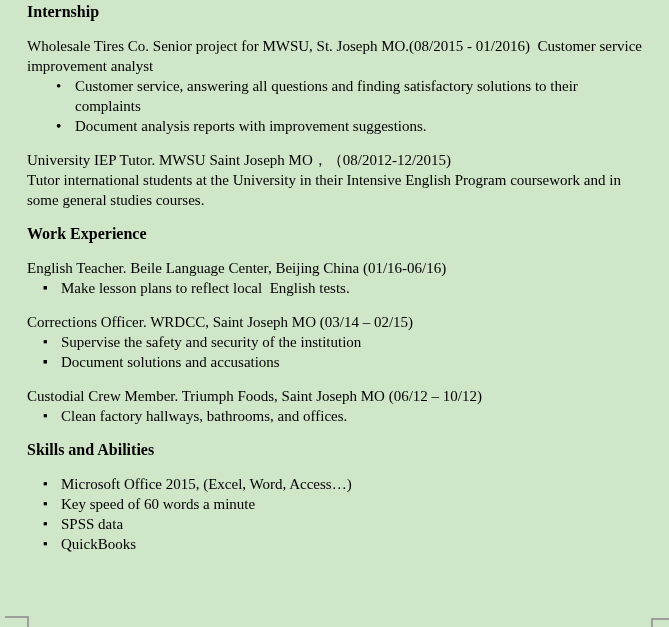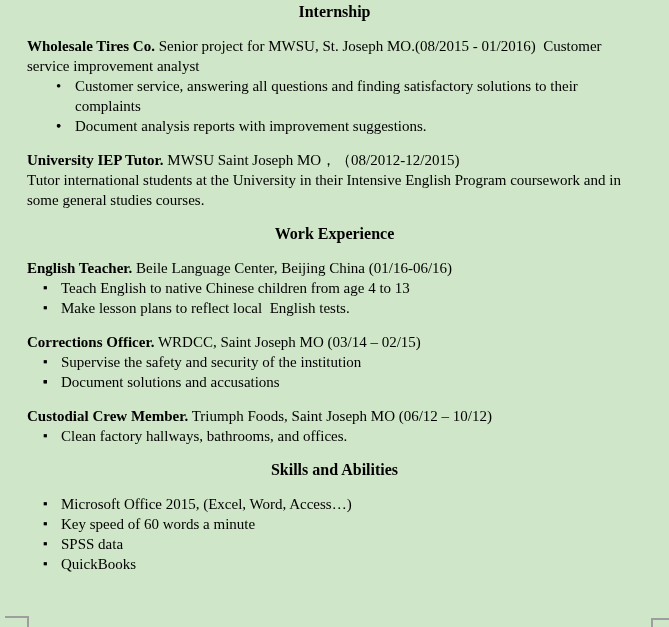--- a/index.html
+++ b/index.html
@@ -9,27 +9,27 @@
     color: #000;
     font-family: "Liberation Serif", "DejaVu Serif", serif;
     font-size: 15px; line-height: 20px;
   }
   .doc {
     padding: 2px 27px 0 27px;
     height: 625px; overflow: hidden;
     cursor: text;
   }
   .section-heading {
-    font-weight: bold; text-align: center;
+    font-weight: bold; text-align: left;
     font-size: 16px; margin-top: 14px;
   }
   .section-heading:first-child { margin-top: 0; }
   .entry { margin-top: 14px; }
   .entry-line, .entry-desc, .bullet-text { white-space: pre-wrap; }
-  .lead { font-weight: bold; }
+  .lead { font-weight: normal; }
   .bullet-list { margin: 0; }
   .bullet-item { position: relative; }
   .bullet-list.disc .bullet-item { padding-left: 48px; }
   .bullet-list.square .bullet-item { padding-left: 34px; }
   .bullet-marker { position: absolute; top: 0; }
   .bullet-list.disc .bullet-marker { left: 29px; }
   .bullet-list.square .bullet-marker { left: 16px; font-size: 13px; }
   .corner-mark { position: absolute; border: 0 solid #9e9e9e; }
   .corner-mark.left {
     left: 5px; top: 616px; width: 22px; height: 11px;
@@ -54,21 +54,21 @@
       </div>
     </div>
     <div class="entry">
       <div class="entry-line"><span class="lead">University IEP Tutor.</span><span class="plain"> MWSU Saint Joseph MO，（08/2012-12/2015)</span></div>
       <div class="entry-desc">Tutor international students at the University in their Intensive English Program coursework and in some general studies courses.</div>
     </div>
     <div class="section-heading">Work Experience</div>
     <div class="entry">
       <div class="entry-line"><span class="lead">English Teacher.</span><span class="plain"> Beile Language Center, Beijing China (01/16-06/16)</span></div>
       <div class="bullet-list square">
-        <div class="bullet-item"><span class="bullet-marker">▪</span><span class="bullet-text">Teach English to native Chinese children from age 4 to 13</span></div>
+        <div class="bullet-item"><span class="bullet-marker">▪</span></div>
         <div class="bullet-item"><span class="bullet-marker">▪</span><span class="bullet-text">Make lesson plans to reflect local  English tests.</span></div>
       </div>
     </div>
     <div class="entry">
       <div class="entry-line"><span class="lead">Corrections Officer.</span><span class="plain"> WRDCC, Saint Joseph MO (03/14 – 02/15)</span></div>
       <div class="bullet-list square">
         <div class="bullet-item"><span class="bullet-marker">▪</span><span class="bullet-text">Supervise the safety and security of the institution</span></div>
         <div class="bullet-item"><span class="bullet-marker">▪</span></div>
         <div class="bullet-item"><span class="bullet-marker">▪</span><span class="bullet-text">Document solutions and accusations</span></div>
       </div>

